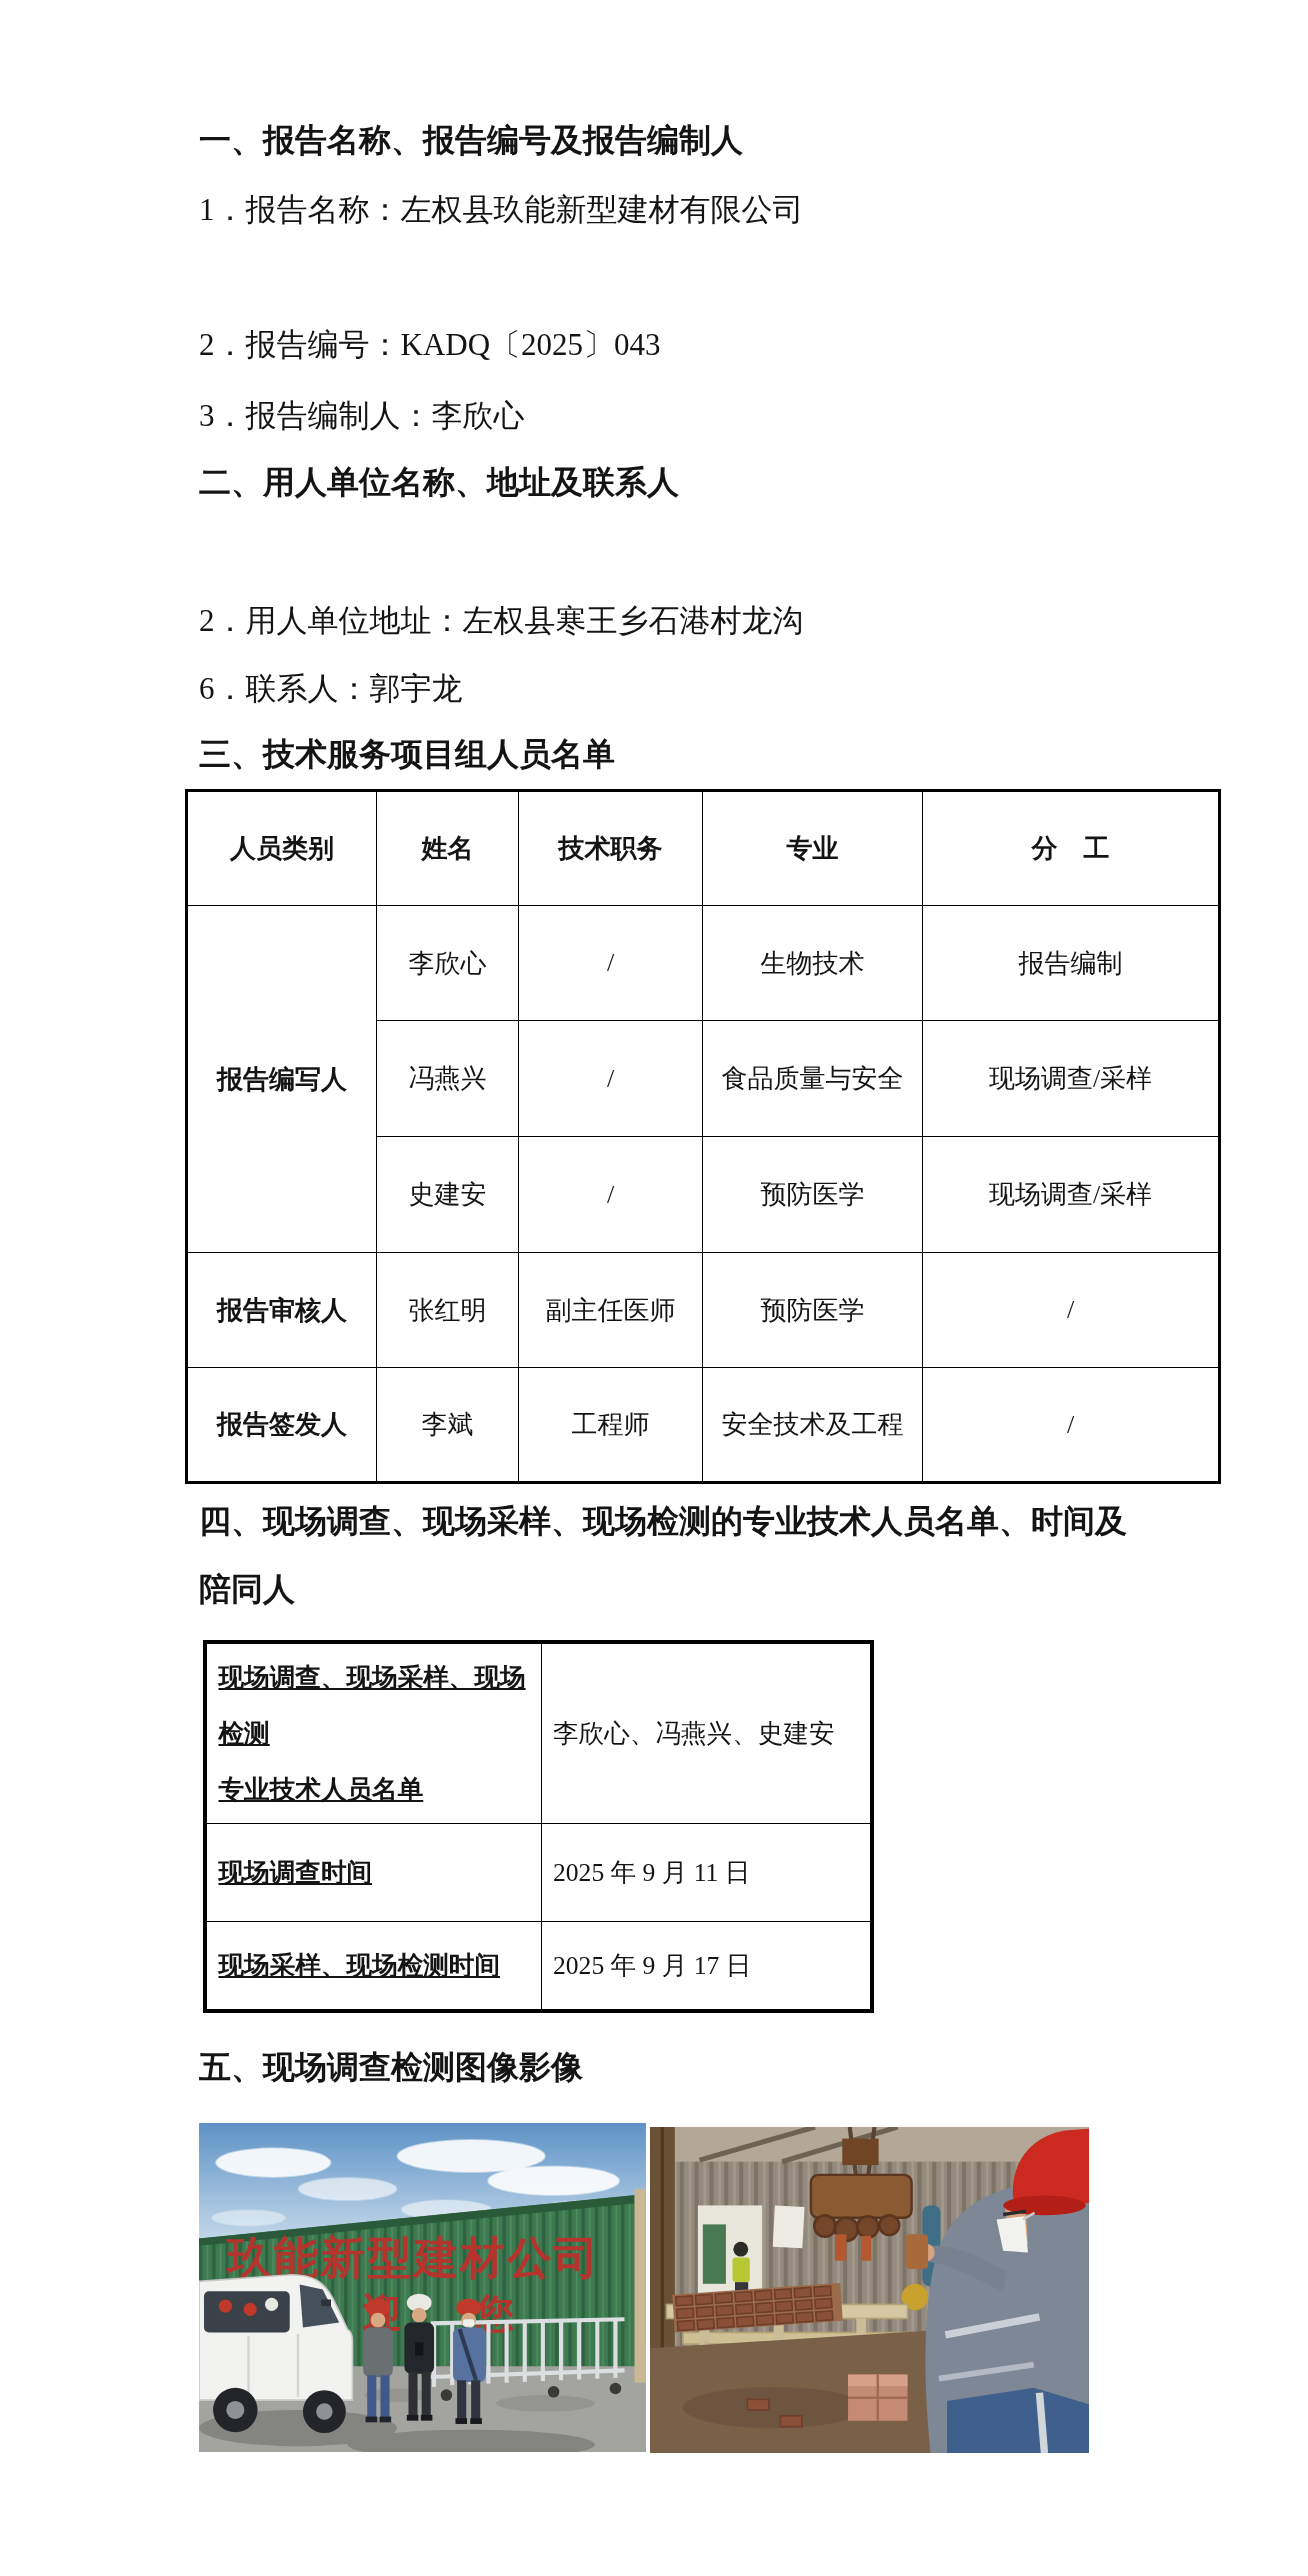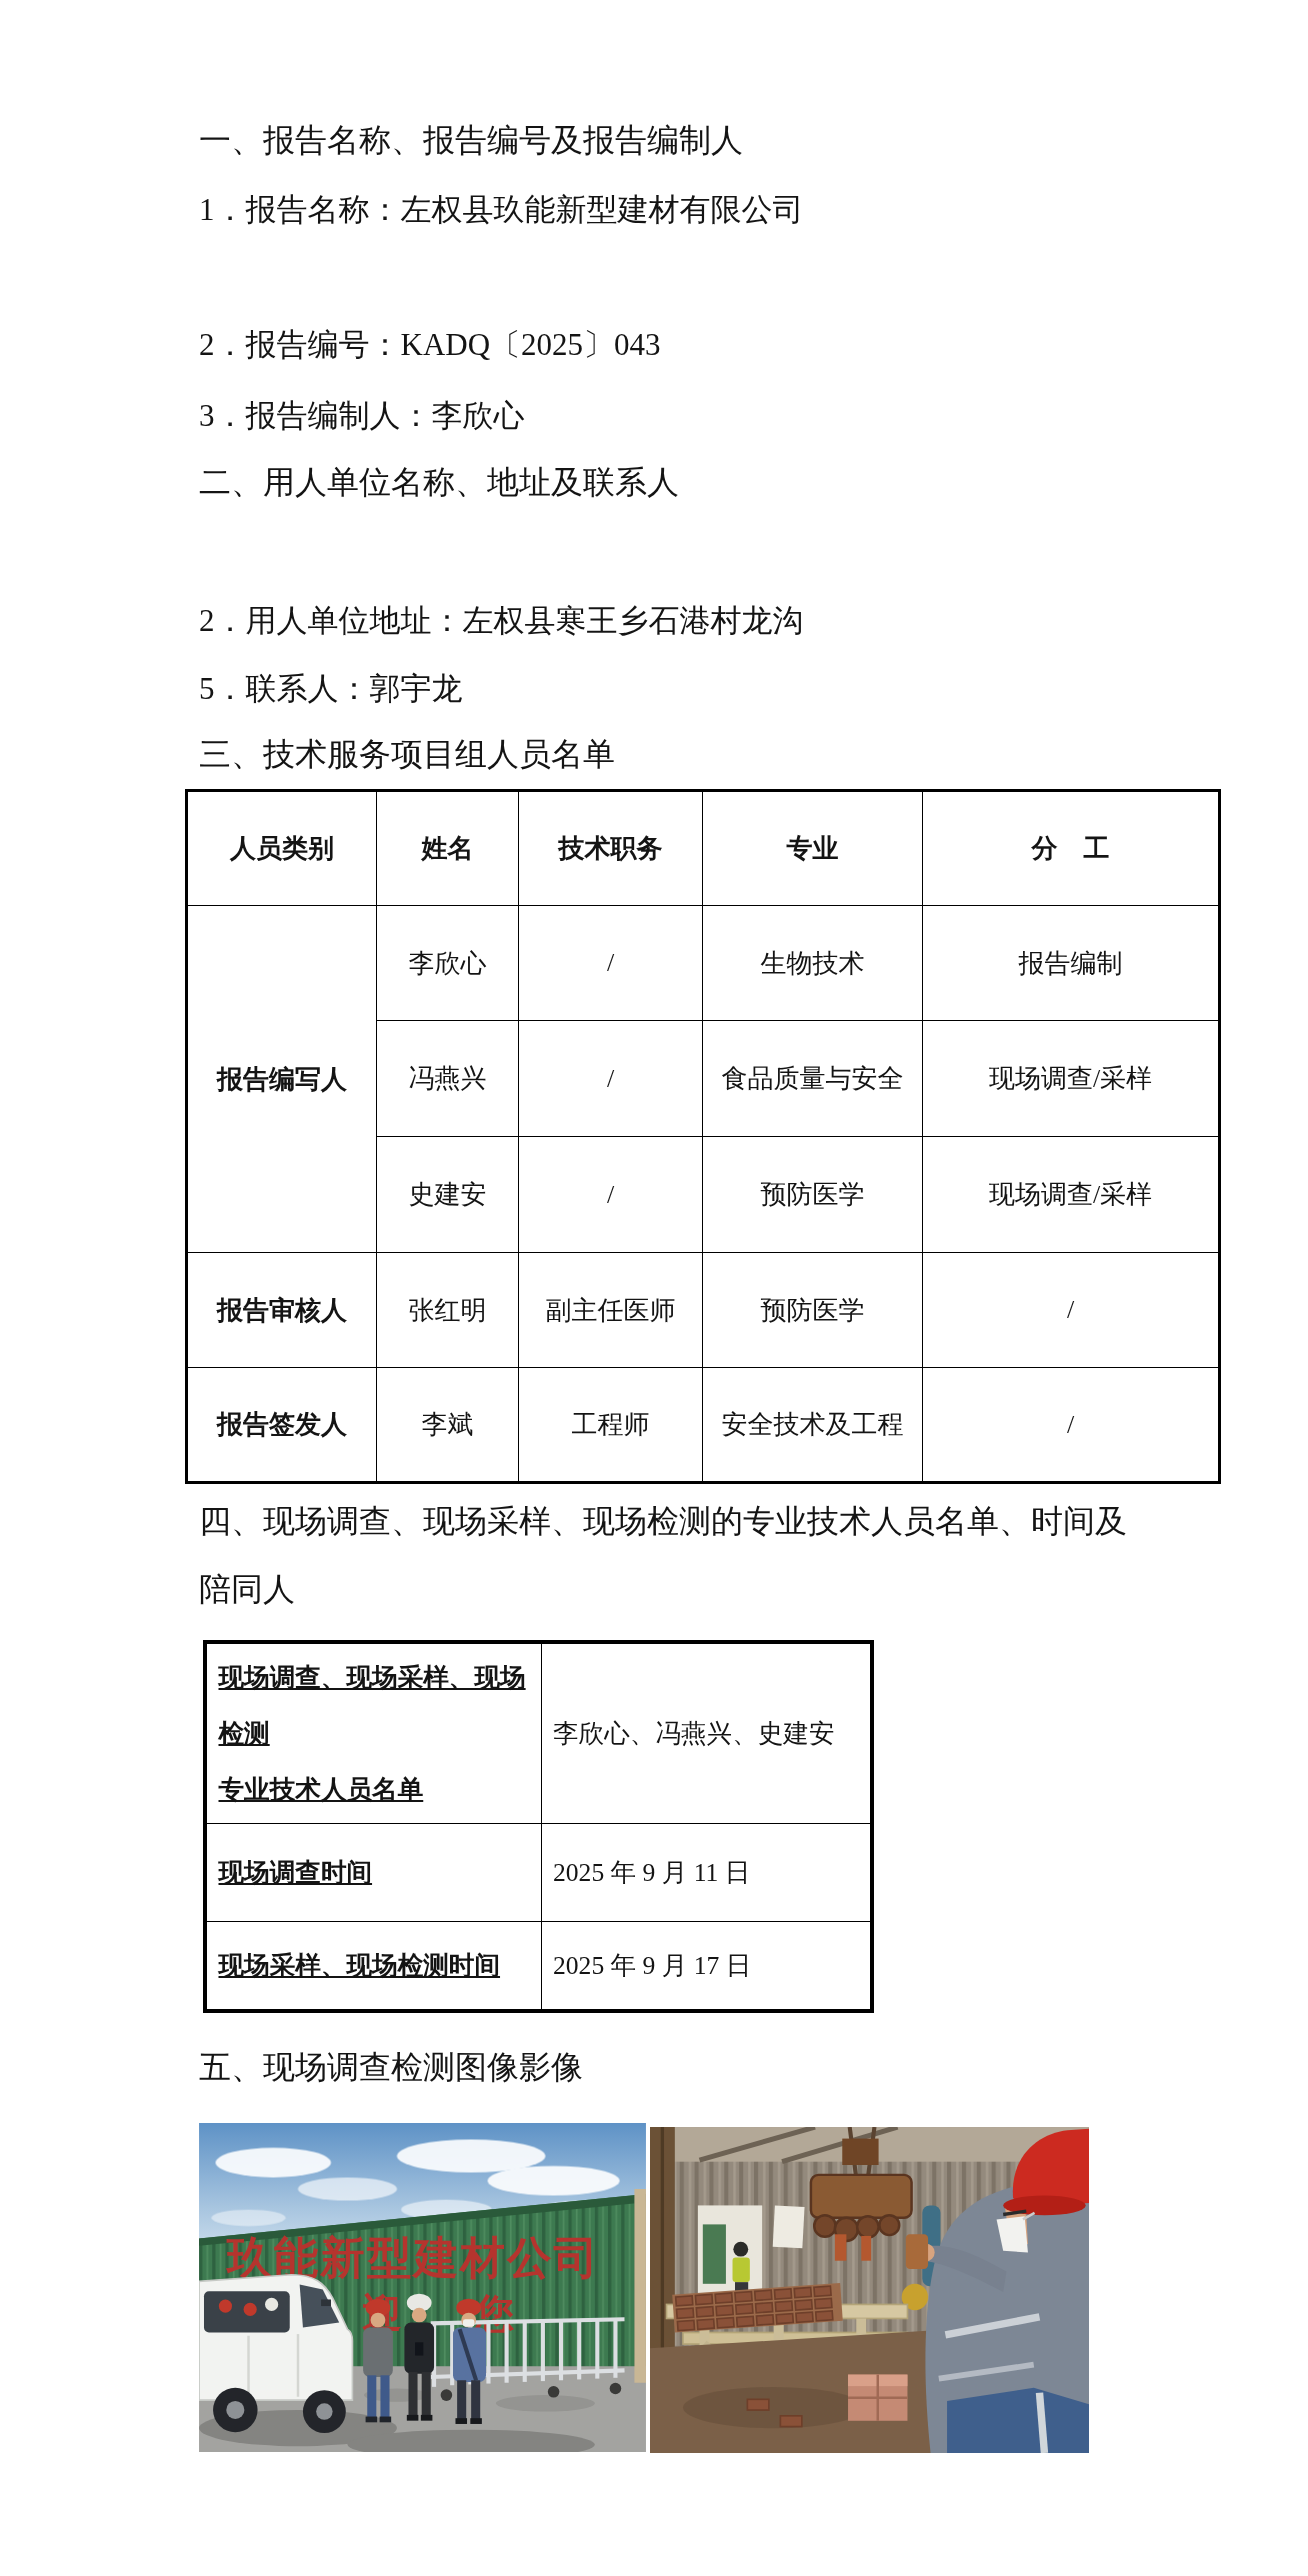--- a/index.html
+++ b/index.html
@@ -5,21 +5,21 @@
   html,body{margin:0;padding:0;background:#fff;}
   #page{
     position:relative;width:1308px;height:2576px;background:#ffffff;
     font-family:"Liberation Serif","DejaVu Serif",serif;color:#141414;
     overflow:hidden;
   }
   .line{
     position:absolute;left:199px;font-size:31px;line-height:68px;height:68px;
     white-space:nowrap;
   }
-  .heading{font-weight:400;font-size:32px;}
+  .heading{font-weight:700;font-size:32px;}
   
   table{border-collapse:collapse;table-layout:fixed;}
   #team-table{
     position:absolute;left:185px;top:789px;width:1033px;height:692px;
     font-size:26px;text-align:center;
   }
   #team-table td{border:1.6px solid #000;vertical-align:middle;padding:0 3.3px;}
   #team-table{border:3.3px solid #000;}
   #team-table .th td{font-weight:700;}
   #team-table td.cat{font-weight:700;}
@@ -39,21 +39,21 @@
 
 <div id="page">
 
   <div class="line heading" style="top:106px">一、报告名称、报告编号及报告编制人</div>
   <div class="line" style="top:176px">1．报告名称：左权县玖能新型建材有限公司</div>
   <div class="line" style="top:311px">2．报告编号：KADQ〔2025〕043</div>
   <div class="line" style="top:382px">3．报告编制人：李欣心</div>
 
   <div class="line heading" style="top:448px">二、用人单位名称、地址及联系人</div>
   <div class="line" style="top:587px">2．用人单位地址：左权县寒王乡石港村龙沟</div>
-  <div class="line" style="top:655px">5．联系人：郭宇龙</div>
+  <div class="line" style="top:655px">6．联系人：郭宇龙</div>
 
   <div class="line heading" style="top:720px">三、技术服务项目组人员名单</div>
 
   <table id="team-table">
     <colgroup>
       <col style="width:190px">
         <col style="width:142px">
         <col style="width:184px">
       <col style="width:220px">
         <col style="width:297px">

